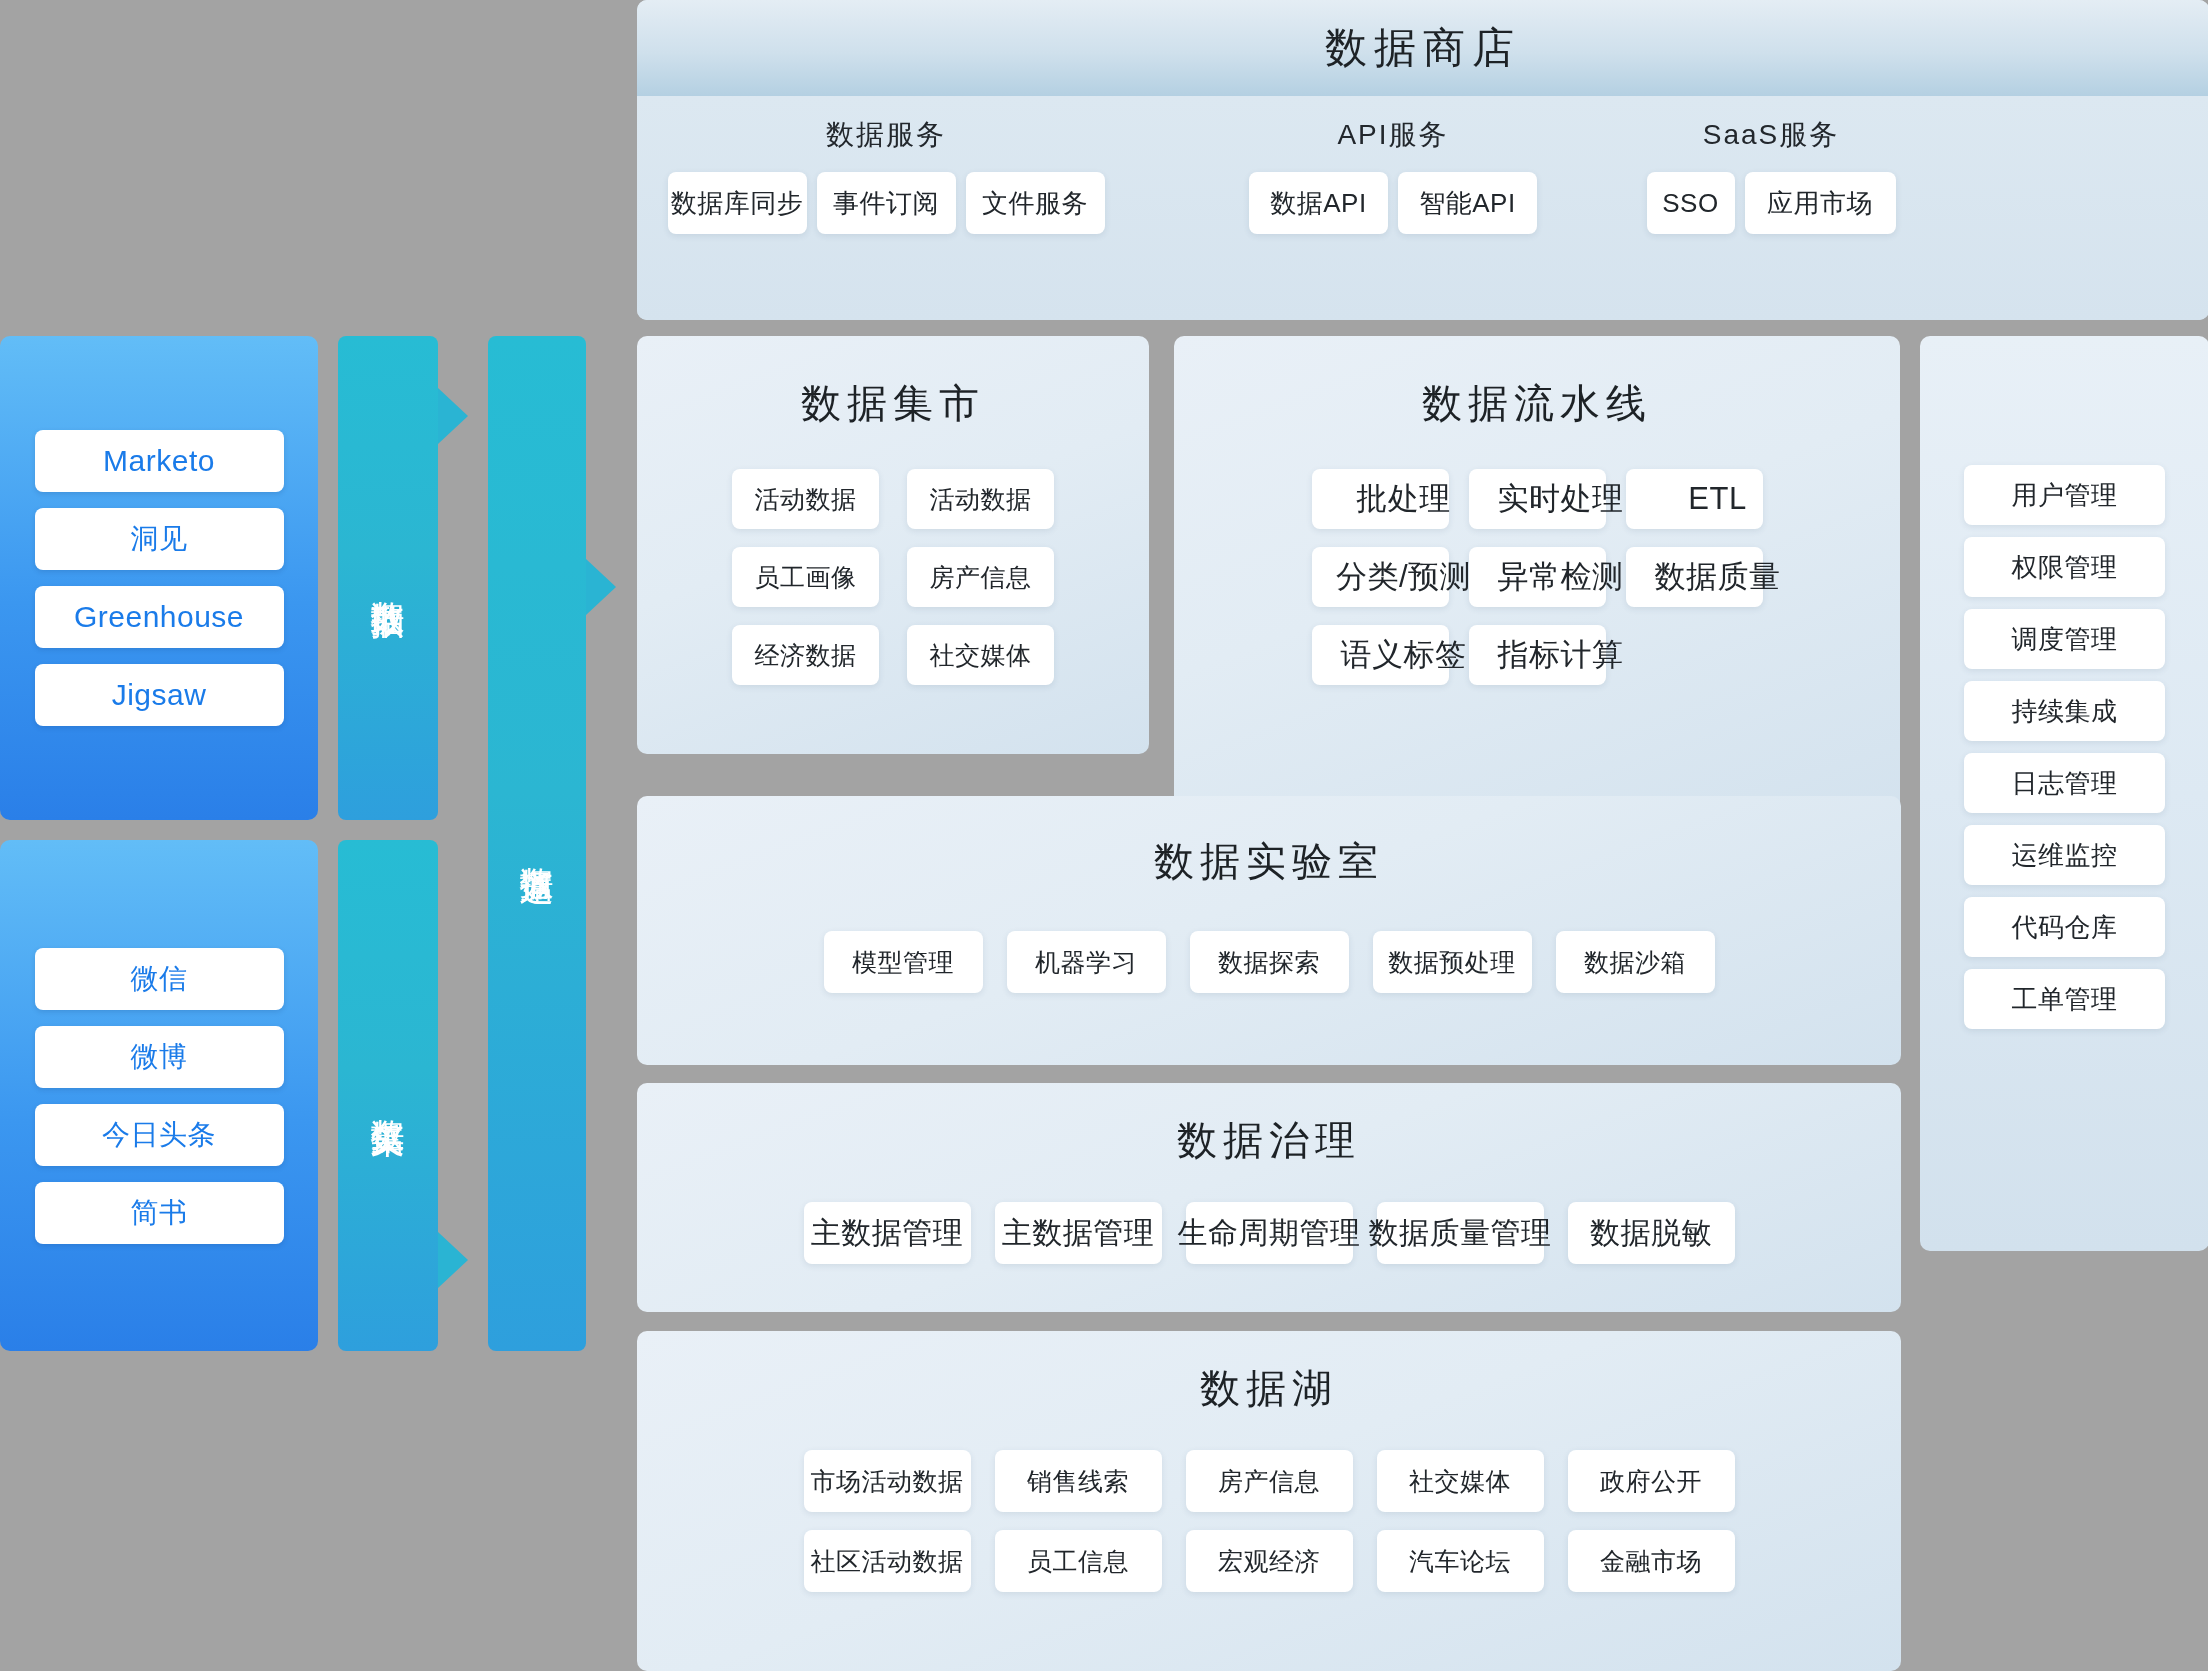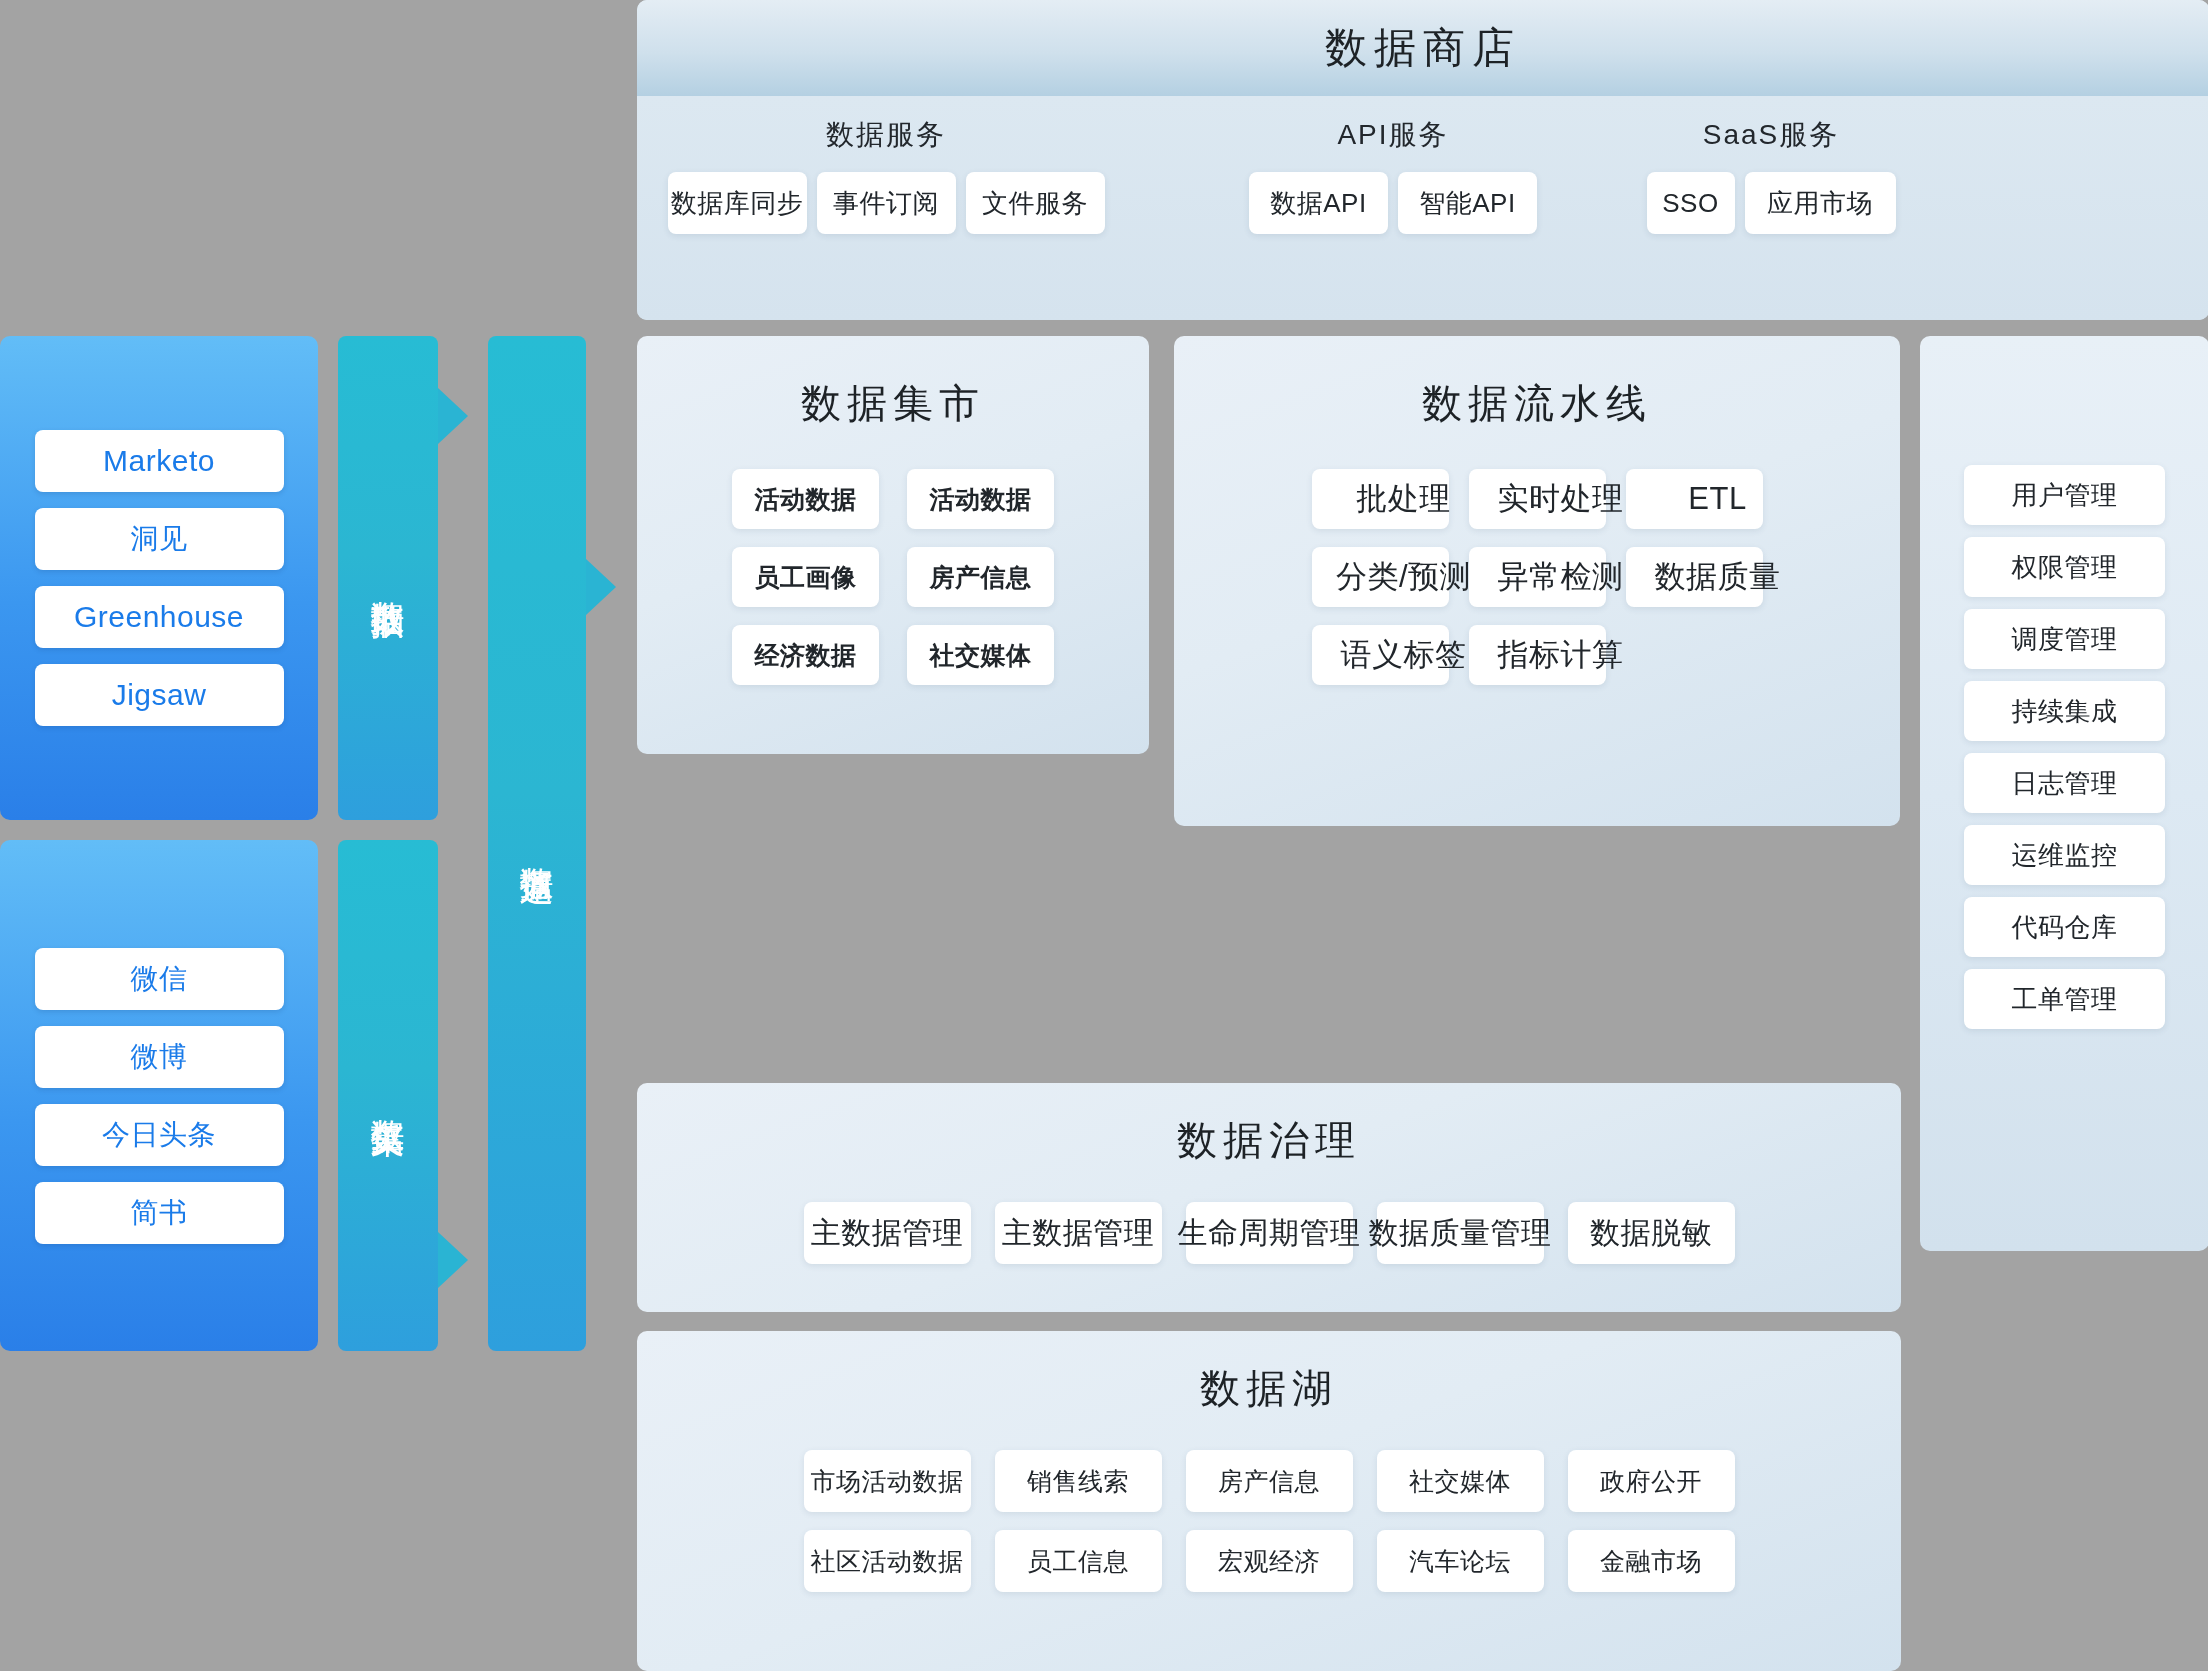--- a/index.html
+++ b/index.html
@@ -130,21 +130,21 @@
     color: #22272c;
     letter-spacing: 2px;
     margin-bottom: 18px;
   }
   .svc-row { display: flex; gap: 10px; justify-content: center; }
   .svc-row .chip { height: 62px; font-size: 26px; }
 
   
   .grid { display: grid; justify-content: center; }
 
-  .mart-grid { grid-template-columns: repeat(2, 147px); gap: 18px 28px; font-weight: bold; }
+  .mart-grid { grid-template-columns: repeat(2, 147px); gap: 18px 28px; }
   .mart-grid .chip { height: 60px; font-size: 25px; }
 
   .pipe-grid { grid-template-columns: repeat(3, 137px); gap: 18px 20px; }
   .pipe-grid .chip { height: 60px; font-size: 31px; padding-left: 47px; }
 
   .lab-row { display: flex; gap: 24px; justify-content: center; }
   .lab-row .chip { width: 159px; height: 62px; font-size: 25px; }
 
   .gov-row { display: flex; gap: 24px; justify-content: center; }
   .gov-row .chip { width: 167px; height: 62px; font-size: 30px; }
@@ -255,20 +255,30 @@
       <div class="chip">实时处理</div>
       <div class="chip">ETL</div>
       <div class="chip">分类/预测</div>
       <div class="chip">异常检测</div>
       <div class="chip">数据质量</div>
       <div class="chip">语义标签</div>
       <div class="chip">指标计算</div>
     </div>
   </div>
 
+  <div class="panel" style="left:637px; top:796px; width:1264px; height:269px;">
+    <div class="panel-title" style="margin-top:38px;">数据实验室</div>
+    <div class="lab-row" style="margin-top:42px;">
+      <div class="chip">模型管理</div>
+      <div class="chip">机器学习</div>
+      <div class="chip">数据探索</div>
+      <div class="chip">数据预处理</div>
+      <div class="chip">数据沙箱</div>
+    </div>
+  </div>
 
   <div class="panel" style="left:637px; top:1083px; width:1264px; height:229px;">
     <div class="panel-title" style="margin-top:30px;">数据治理</div>
     <div class="gov-row" style="margin-top:34px;">
       <div class="chip">主数据管理</div>
       <div class="chip">主数据管理</div>
       <div class="chip">生命周期管理</div>
       <div class="chip">数据质量管理</div>
       <div class="chip">数据脱敏</div>
     </div>

